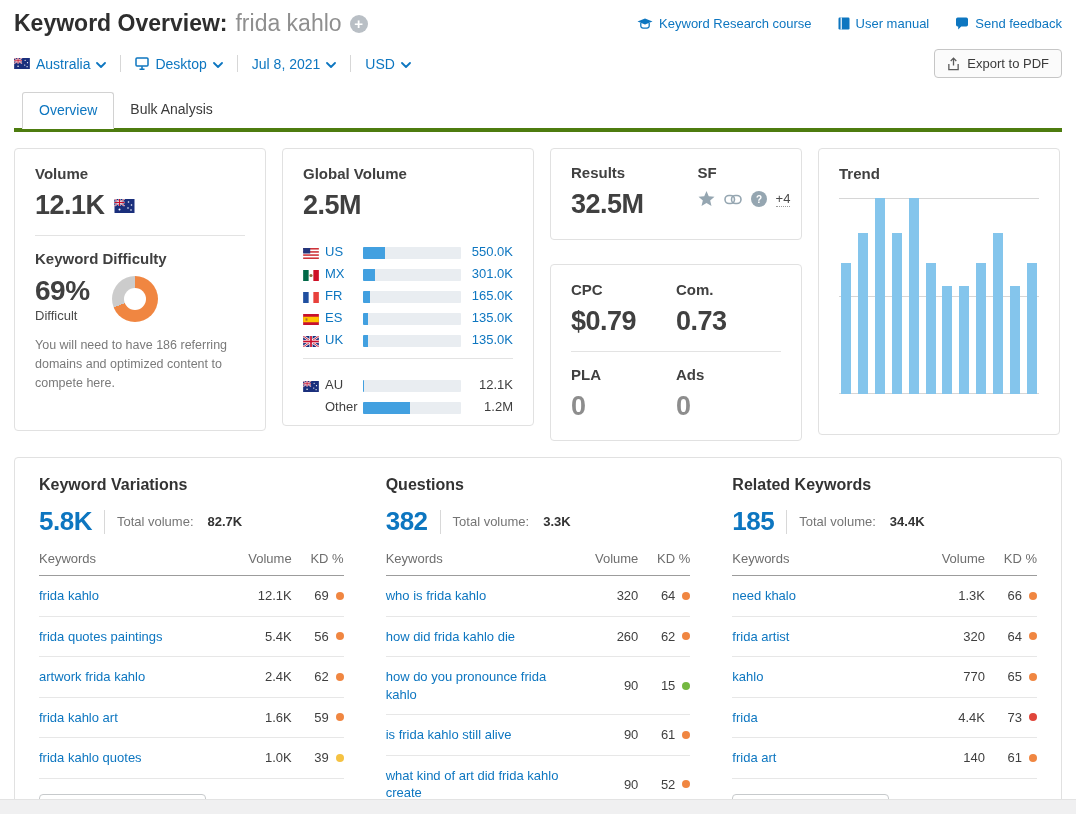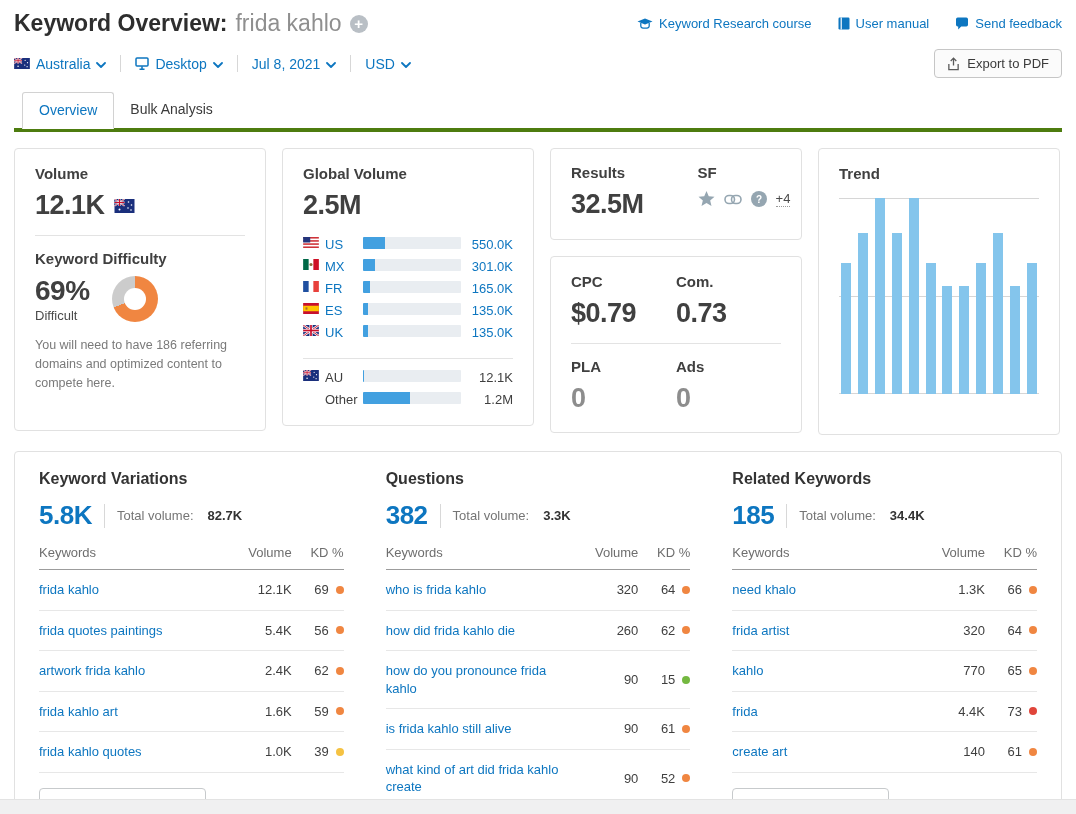--- a/index.html
+++ b/index.html
@@ -47,31 +47,31 @@
   .card-volume { width:252px; height:283px; }
   .vol-row { display:flex; align-items:center; gap:9px; }
   .kd-row { display:flex; align-items:center; gap:22px; margin-top:2px; }
   .kd-label { font-size:13px; color:#4a4a4a; margin-top:1px; }
   .donut { width:46px; height:46px; border-radius:50%; position:relative; }
   .donut::after { content:""; position:absolute; inset:12px; background:#fff; border-radius:50%; }
   .kd-note { margin-top:13px; font-size:12.5px; color:#7a7a7a; line-height:1.5; }
 
   .card-global { width:252px; height:278px; }
   #gv-rows { margin-top:16px; }
-  .gv-row { display:flex; align-items:flex-start; height:22px; }
+  .gv-row { display:flex; align-items:flex-end; height:22px; }
   .gv-flag { width:22px; display:flex; align-items:center; }
   .gv-code { width:38px; font-size:13px; }
   .gv-code.link, .gv-value.link { color:var(--blue,#0d76c0); cursor:pointer; }
   .gv-code.plain, .gv-value.plain { color:#3f3f3f; }
   .gv-track { flex:1; height:12px; background:#e9edf1; border-radius:1px; overflow:hidden; }
   .gv-fill { display:block; height:100%; background:var(--bar-blue,#42a0e0); }
   .gv-value { width:52px; text-align:right; font-size:13px; }
   .gv-divider { border-top:1px solid #e3e3e3; margin:11px 0; }
 
-  .col3 { width:252px; display:flex; flex-direction:column; gap:16px; }
+  .col3 { width:252px; display:flex; flex-direction:column; gap:24px; }
   .card-results { height:92px; display:flex; gap:54px; padding-top:15px; }
   .sf-icons { display:flex; align-items:center; gap:9px; margin-top:10px; }
   .sf-more { font-size:13px; color:#4a4a4a; border-bottom:1px dotted #9a9a9a; cursor:pointer; }
   .card-metrics { height:177px; }
   .metrics-grid { display:grid; grid-template-columns:1fr 1fr; row-gap:0; }
   .metric .big-val { margin-top:2px; }
   .metric .muted { color:#8d8d8d; }
 
   .card-trend { width:242px; height:287px; }
   .trend-chart { position:relative; height:196px; margin-top:16px; }
@@ -608,21 +608,21 @@
             <span class="kd-dot" style="background: rgb(240, 134, 65);"></span>
           </span>
         </div><div class="kw-row">
           <a class="kw-link">frida</a>
           <span class="kw-vol">4.4K</span>
           <span class="kw-kd">
             <span class="kw-kd-num">73</span>
             <span class="kd-dot" style="background: rgb(224, 69, 58);"></span>
           </span>
         </div><div class="kw-row">
-          <a class="kw-link">create art</a>
+          <a class="kw-link">frida art</a>
           <span class="kw-vol">140</span>
           <span class="kw-kd">
             <span class="kw-kd-num">61</span>
             <span class="kd-dot" style="background: rgb(240, 134, 65);"></span>
           </span>
         </div><button class="view-all-btn">View all 185 keywords</button></div>
     </div>
 </div>
 
 <div class="footer-strip"></div>

